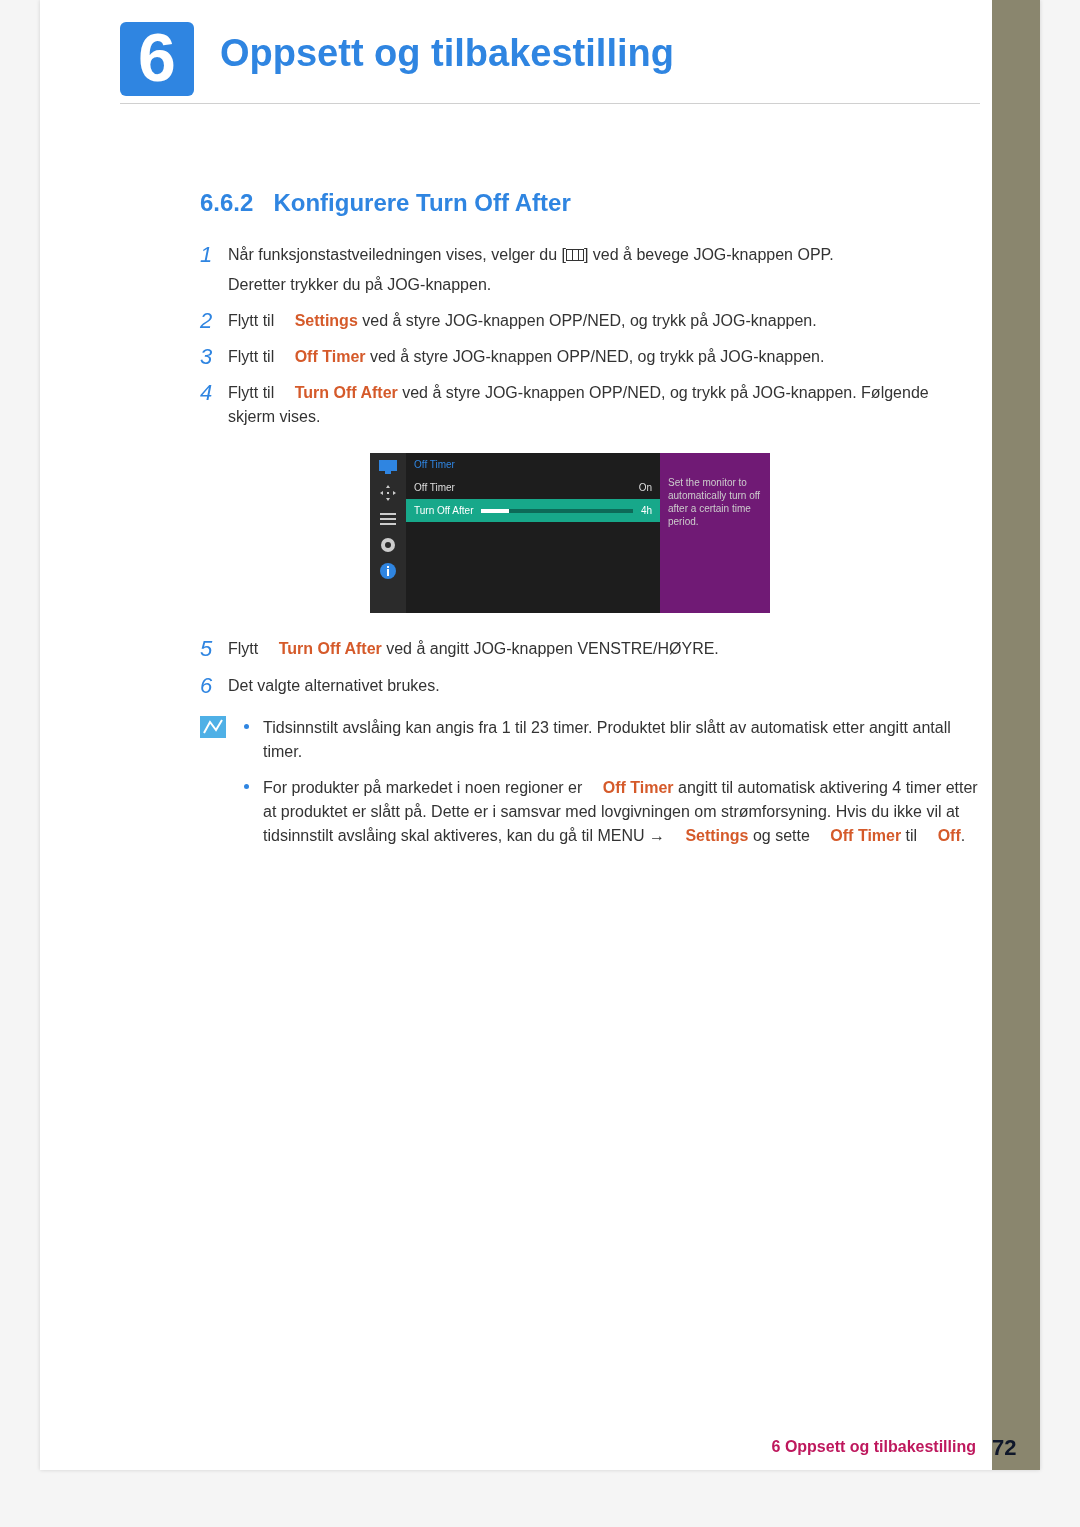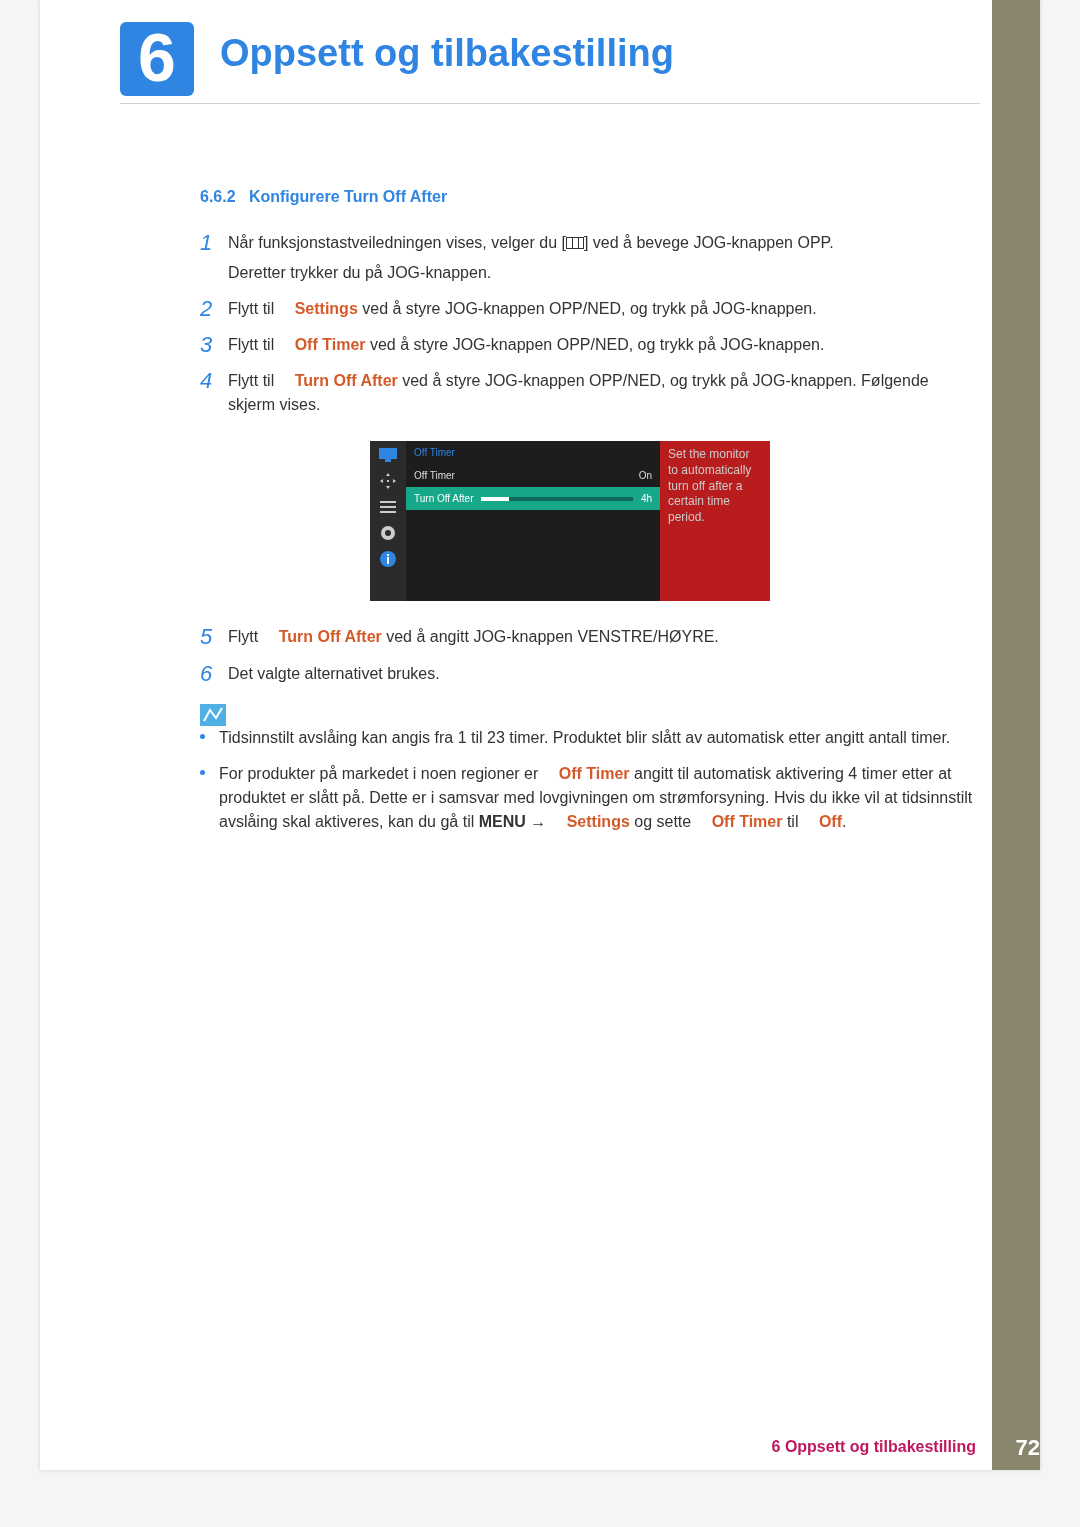--- a/index.html
+++ b/index.html
@@ -54,42 +54,42 @@
   .content {
     position: absolute;
     left: 160px; top: 185px;
     width: 780px;
     font-size: 16px;
     color: #333;
     line-height: 1.5;
   }
   .section-heading {
     color: #2f85e1;
-    font-size: 16px;
+    font-size: 24px;
     font-weight: bold;
     margin-bottom: 22px;
   }
   .step {
     display: flex;
     align-items: flex-start;
     margin-bottom: 12px;
   }
   .step-num {
     width: 28px;
     flex-shrink: 0;
     color: #2f85e1;
     font-size: 22px;
     font-style: italic;
     font-weight: normal;
     line-height: 1.1;
   }
   .step-body { flex: 1; }
   .step-body .line2 { display: block; margin-top: 6px; }
   .highlight-red { color: #d55a2a; font-weight: bold; margin-left: 16px; }
-  .highlight-bold { font-weight: bold; }
+  .highlight-bold { font-weight: normal; }
   .menu-icon-inline {
     display: inline-block;
     width: 18px; height: 12px;
     border: 1.5px solid #333;
     position: relative;
     vertical-align: -1px;
   }
   .menu-icon-inline::before, .menu-icon-inline::after {
     content: "";
     position: absolute;
@@ -147,32 +147,31 @@
     position: relative;
   }
   .osd-slider::before {
     content: "";
     position: absolute; left: 0; top: 0; height: 100%; width: 18%;
     background: #fff;
   }
   .osd-desc {
     position: absolute;
     right: 0; top: 0; width: 110px; height: 100%;
-    background: #b91c1c;
+    background: #701a75;
     color: #ccc;
-    font-size: 12px;
-    padding: 6px 8px;
+    font-size: 10px;
+    padding: 23px 8px;
     line-height: 1.3;
   }
 
   
   .notes {
     display: flex;
     margin-top: 18px;
-    flex-direction: column;
   }
   .note-icon {
     width: 26px; height: 22px;
     margin-right: 18px;
     flex-shrink: 0;
   }
   .note-list { flex: 1; }
   .note-item {
     display: flex;
     margin-bottom: 12px;
@@ -198,24 +197,24 @@
   .footer-text {
     color: #be185d;
     font-size: 16px;
     padding: 12px 16px 16px 0;
     font-weight: bold;
     margin-left: 28px;
   }
   .footer-pn {
     width: 48px;
     background: #8a866e;
-    color: #ffffff;
+    color: #0f172a;
     font-size: 22px;
     font-weight: bold;
-    text-align: right;
+    text-align: left;
     line-height: 44px;
   }
 </style>
 </head>
 <body>
 
 <div class="page">
   <div class="sidebar-stripe"></div>
 
   <div class="chapter-box">6</div>

